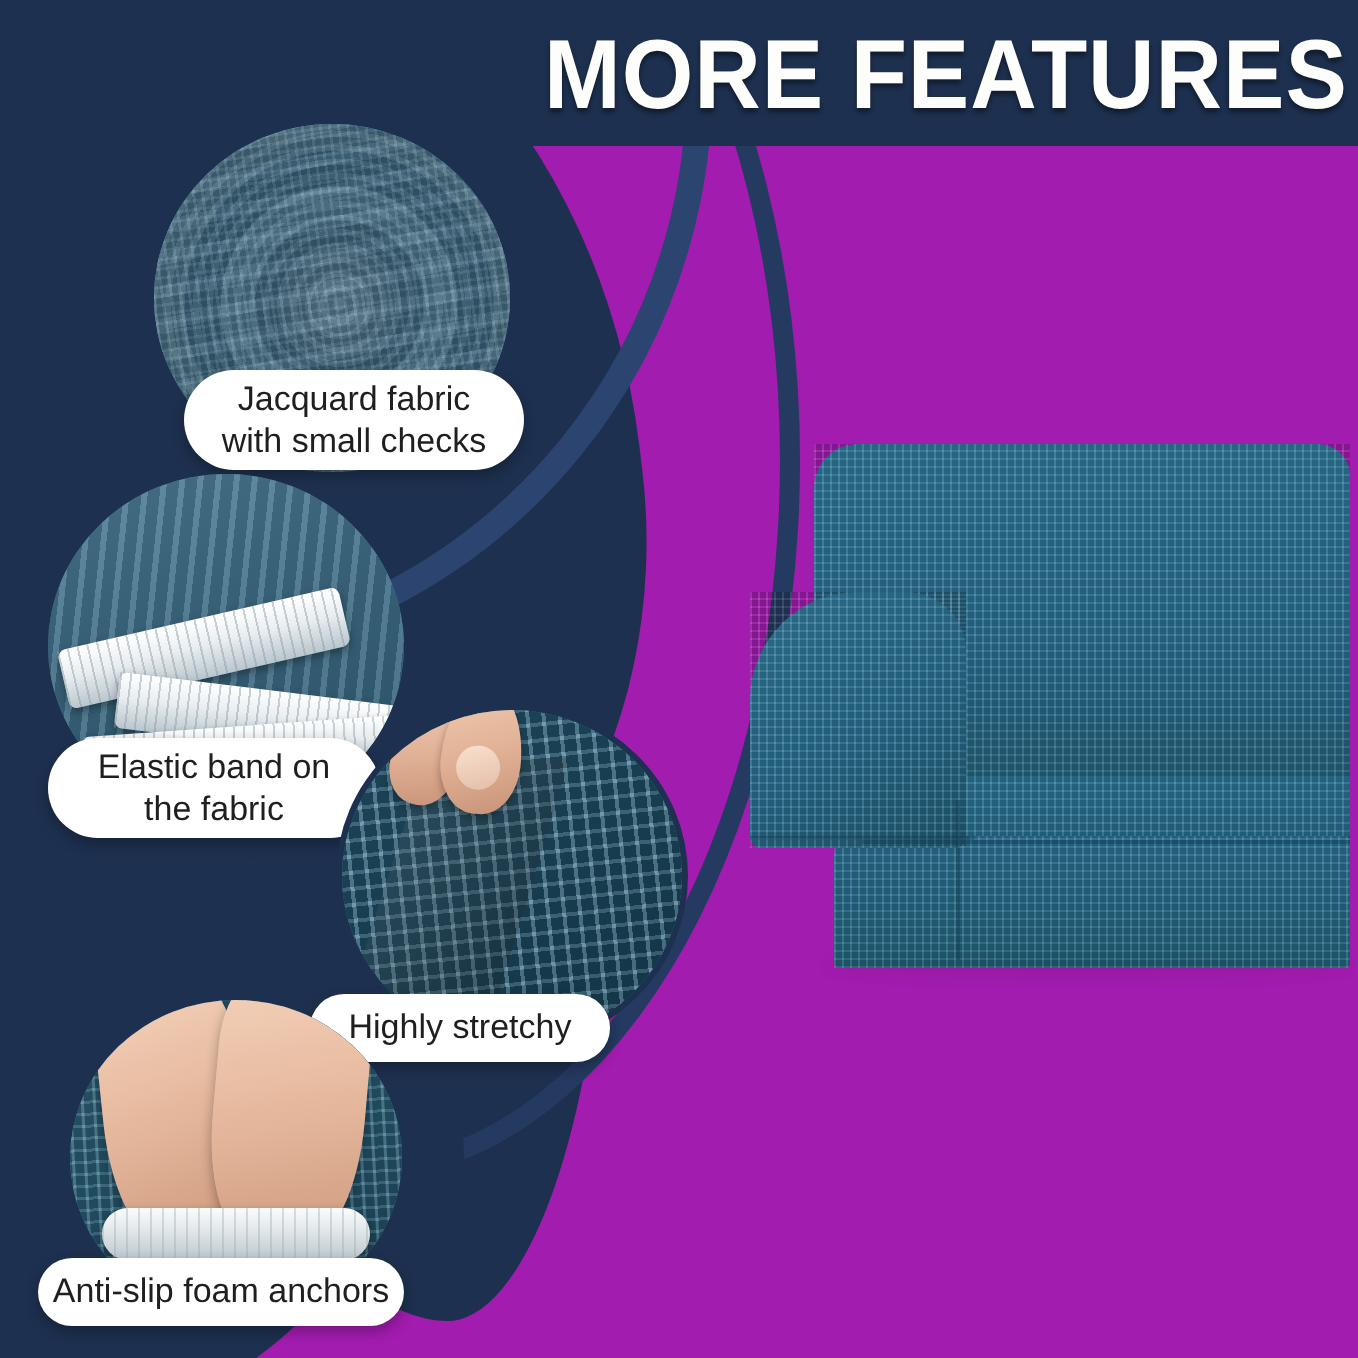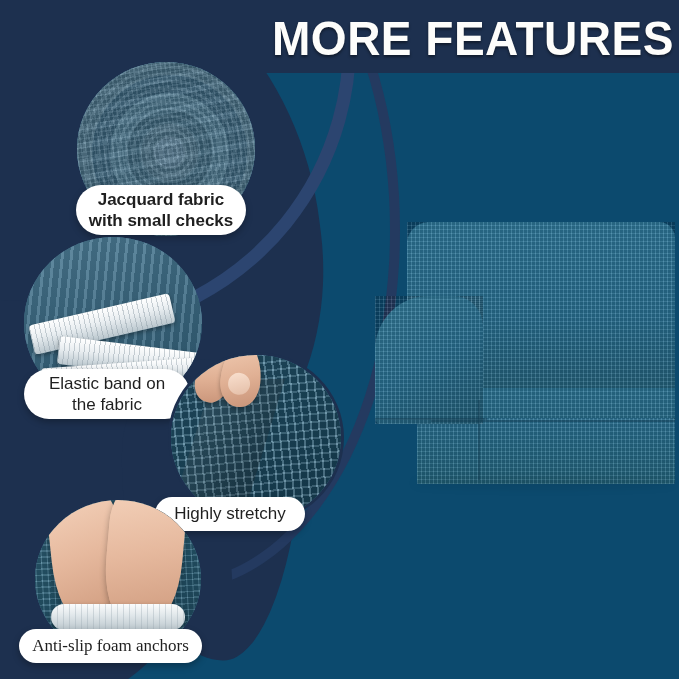--- a/index.html
+++ b/index.html
@@ -1,19 +1,19 @@
 <!DOCTYPE html>
 <html><head>
 <meta charset="utf-8">
 <style>
   html,body{margin:0;padding:0;background:#ffffff;}
   body{width:679px;height:679px;overflow:hidden;
        font-family:"Liberation Sans",sans-serif;}
 
-  #stage{position:relative;width:679px;height:679px;background:#0c4a6e;overflow:hidden;}
+  #stage{position:relative;width:679px;height:679px;background:#a21caf;overflow:hidden;}
 
   
   .header-band{position:absolute;left:0;top:0;width:679px;height:73px;
                background:#1d304f;}
 
   .header-title{position:absolute;left:272px;top:9px;width:400px;height:58px;
                 color:#fdfdfb;font-size:49px;line-height:58px;font-weight:bold;
                 letter-spacing:.5px;white-space:nowrap;text-align:left;
                 font-family:"Liberation Sans",sans-serif;
                 transform:scaleX(.94);transform-origin:left center;
@@ -128,24 +128,24 @@
   .foam-tex{position:absolute;inset:0;border-radius:13px;
       background:repeating-linear-gradient(90deg, rgba(150,165,175,.35) 0 1px, rgba(255,255,255,0) 1px 6px);}
 
   
   .pill{position:absolute;background:#ffffff;border-radius:26px;
         color:#1f1f1f;text-align:center;
         box-shadow:0 3px 7px rgba(0,0,0,.28);
         font-family:"Liberation Sans",sans-serif;
         display:flex;align-items:center;justify-content:center;
         white-space:pre-line;}
-  #pill-jacquard{left:76px;top:185px;width:170px;height:50px;font-size:17px;line-height:21px;font-weight:bold;}
+  #pill-jacquard{left:92px;top:185px;width:170px;height:50px;font-size:17px;line-height:21px;}
   #pill-elastic {left:24px;top:369px;width:166px;height:50px;font-size:17px;line-height:21px;}
   #pill-stretch {left:155px;top:497px;width:150px;height:34px;font-size:17px;line-height:20px;}
-  #pill-foam    {left:19px;top:629px;width:183px;height:34px;font-size:17px;line-height:20px;font-family:Liberation Serif, serif;}
+  #pill-foam    {left:19px;top:629px;width:183px;height:34px;font-size:17px;line-height:20px;}
 
   
   #sofa{position:absolute;left:375px;top:222px;width:300px;height:270px;}
   .sofa-part{position:absolute;background:#2a7396;}
   .sofa-tex{position:absolute;inset:0;
       background:
         repeating-linear-gradient(90deg, rgba(255,255,255,.10) 0 1px, rgba(0,0,0,.10) 1px 4px),
         repeating-linear-gradient(0deg,  rgba(255,255,255,.09) 0 1px, rgba(0,0,0,.09) 1px 4px);}
   .sofa-back{left:32px;top:0;width:268px;height:168px;
       border-radius:22px 16px 0 0;

